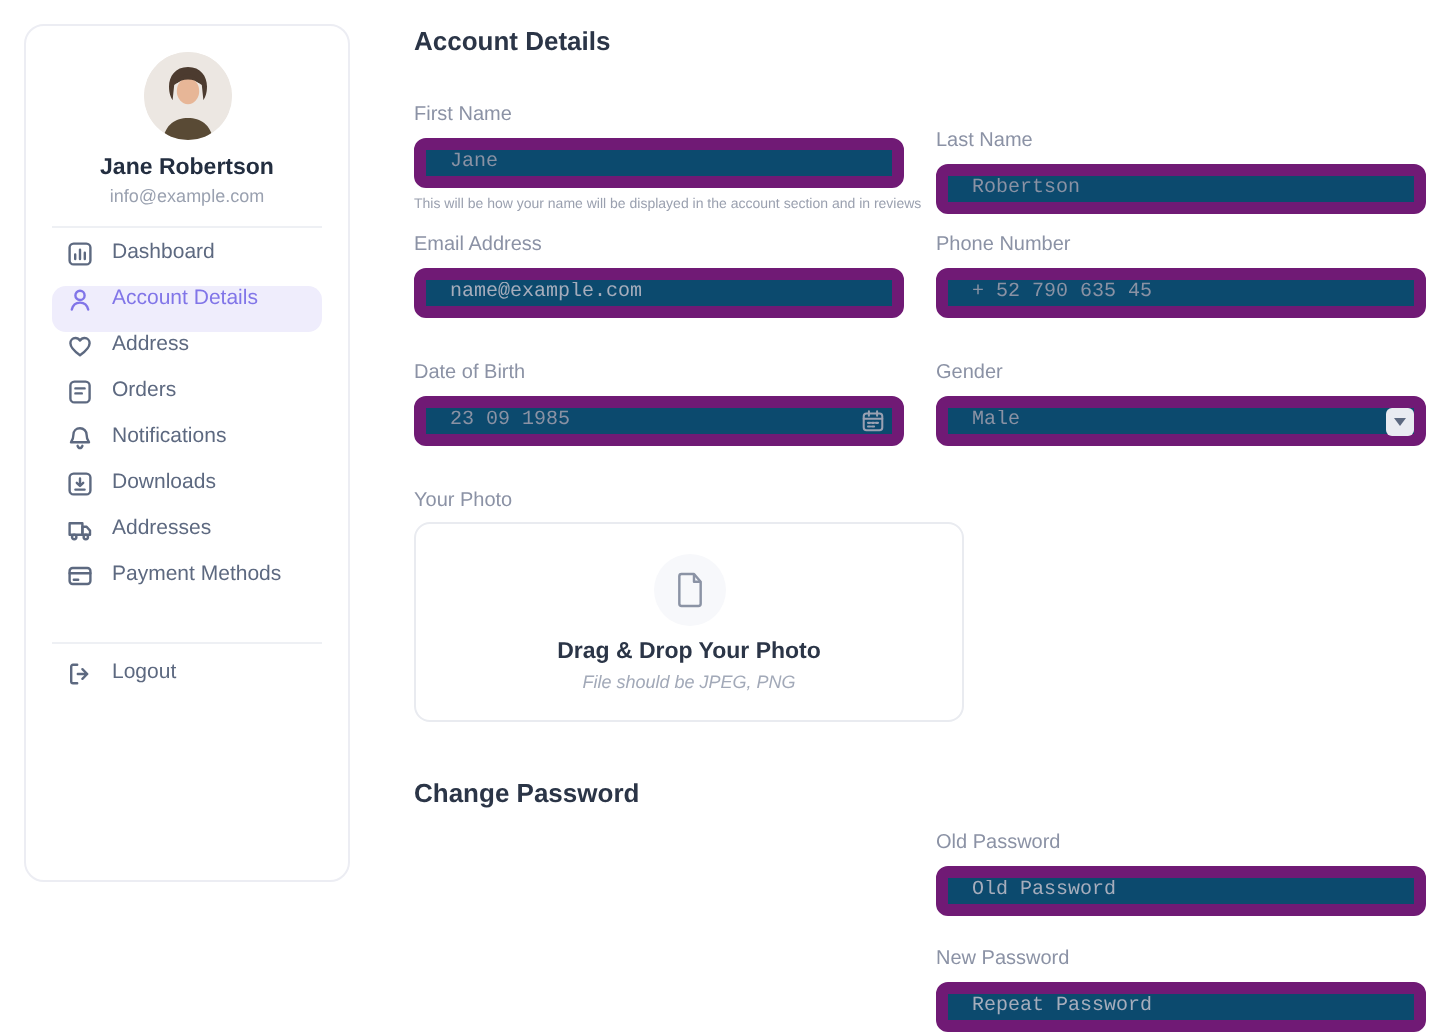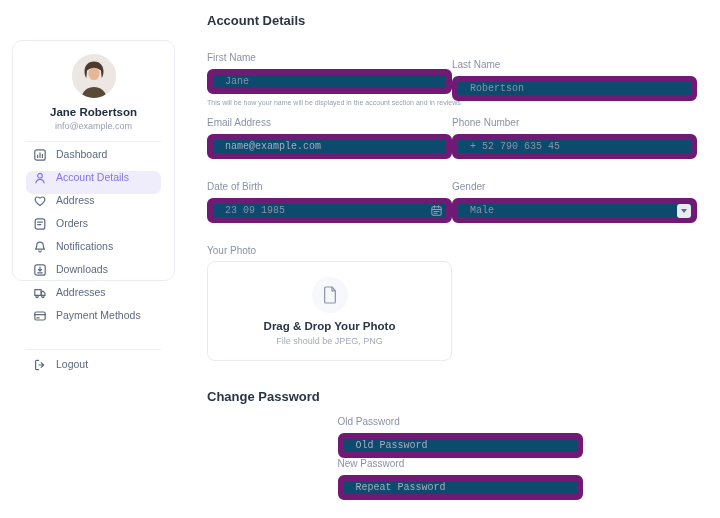--- a/index.html
+++ b/index.html
@@ -9,25 +9,24 @@
     background: #ffffff;
     font-family: "Liberation Sans", sans-serif;
     color: #2b3547;
     overflow: hidden;
   }
 
   
   .sidebar-card {
     position: absolute;
     left: 12px; top: 12px;
-    width: 163px; height: 241px;
+    width: 163px; height: 429px;
     background: #fff;
     border: 1px solid #ecedf3;
     border-radius: 10px;
-    margin-top: 28px;
   }
   .profile { text-align: center; padding-top: 13px; }
   .avatar {
     width: 44px; height: 44px;
     margin: 0 auto;
     border-radius: 50%;
     overflow: hidden;
     background: #ece7e2;
   }
   .user-name { margin-top: 8px; font-size: 11.5px; font-weight: 700; color: #232e40; }
@@ -47,21 +46,21 @@
   }
   .menu-item svg { flex: none; stroke: currentColor; fill: none; stroke-width: 1.2; stroke-linecap: round; stroke-linejoin: round; }
   .menu-item.active { background: #efedfc; color: #8175e8; }
 
   
   #main { position: absolute; left: 207px; top: 0; width: 506px; }
   .section-title { font-size: 13px; font-weight: 700; color: #2b3547; line-height: 15px; }
   .title-top { margin-top: 13px; }
   .title-mid { margin-top: 28px; }
 
-  .form-row { display: flex; align-items: center; }
+  .form-row { display: flex; gap: 16px; align-items: flex-end; }
   .row-1 { margin-top: 24px; }
   .row-2 { margin-top: 10px; }
   .row-3 { margin-top: 22px; }
   .row-5 { margin-top: 12px; flex-direction: column; }
   .field { width: 245px; }
   .flabel { display: block; font-size: 10px; color: #8b92a5; line-height: 12px; }
   .input-wrap { position: relative; margin-top: 5px; }
   .input {
     width: 100%; height: 25px;
     border: 6px solid #701a75;
@@ -96,34 +95,34 @@
   .select-caret {
     width: 0; height: 0;
     border-left: 3px solid transparent;
     border-right: 3px solid transparent;
     border-top: 4px solid #5d6980;
   }
 
   .photo-label { margin-top: 22px; }
   .dropzone {
     margin-top: 4px;
-    width: 245px; height: 100px;
+    width: 275px; height: 100px;
     border: 1px solid #e9ebf0;
     border-radius: 8px;
     display: flex; flex-direction: column;
     align-items: center; justify-content: center;
     cursor: pointer;
   }
   .file-circle {
     width: 36px; height: 36px; border-radius: 50%;
     background: #f7f8fb;
     display: flex; align-items: center; justify-content: center;
   }
   .dz-title { margin-top: 7px; font-size: 11.5px; font-weight: 700; color: #2b3547; }
-  .dz-sub { margin-top: 4px; font-size: 9px; color: #a2a9b8; }
+  .dz-sub { margin-top: 4px; font-size: 9px; color: #a2a9b8; font-style: italic; }
 
   .apply-btn {
     margin-top: 25px;
     width: 100%; height: 31px;
     border: none; border-radius: 8px;
     background: #edebfb;
     color: #7b6ee2;
     font-size: 11px; font-weight: 700;
     font-family: "Liberation Sans", sans-serif;
     display: flex; align-items: center; justify-content: center; gap: 8px;

